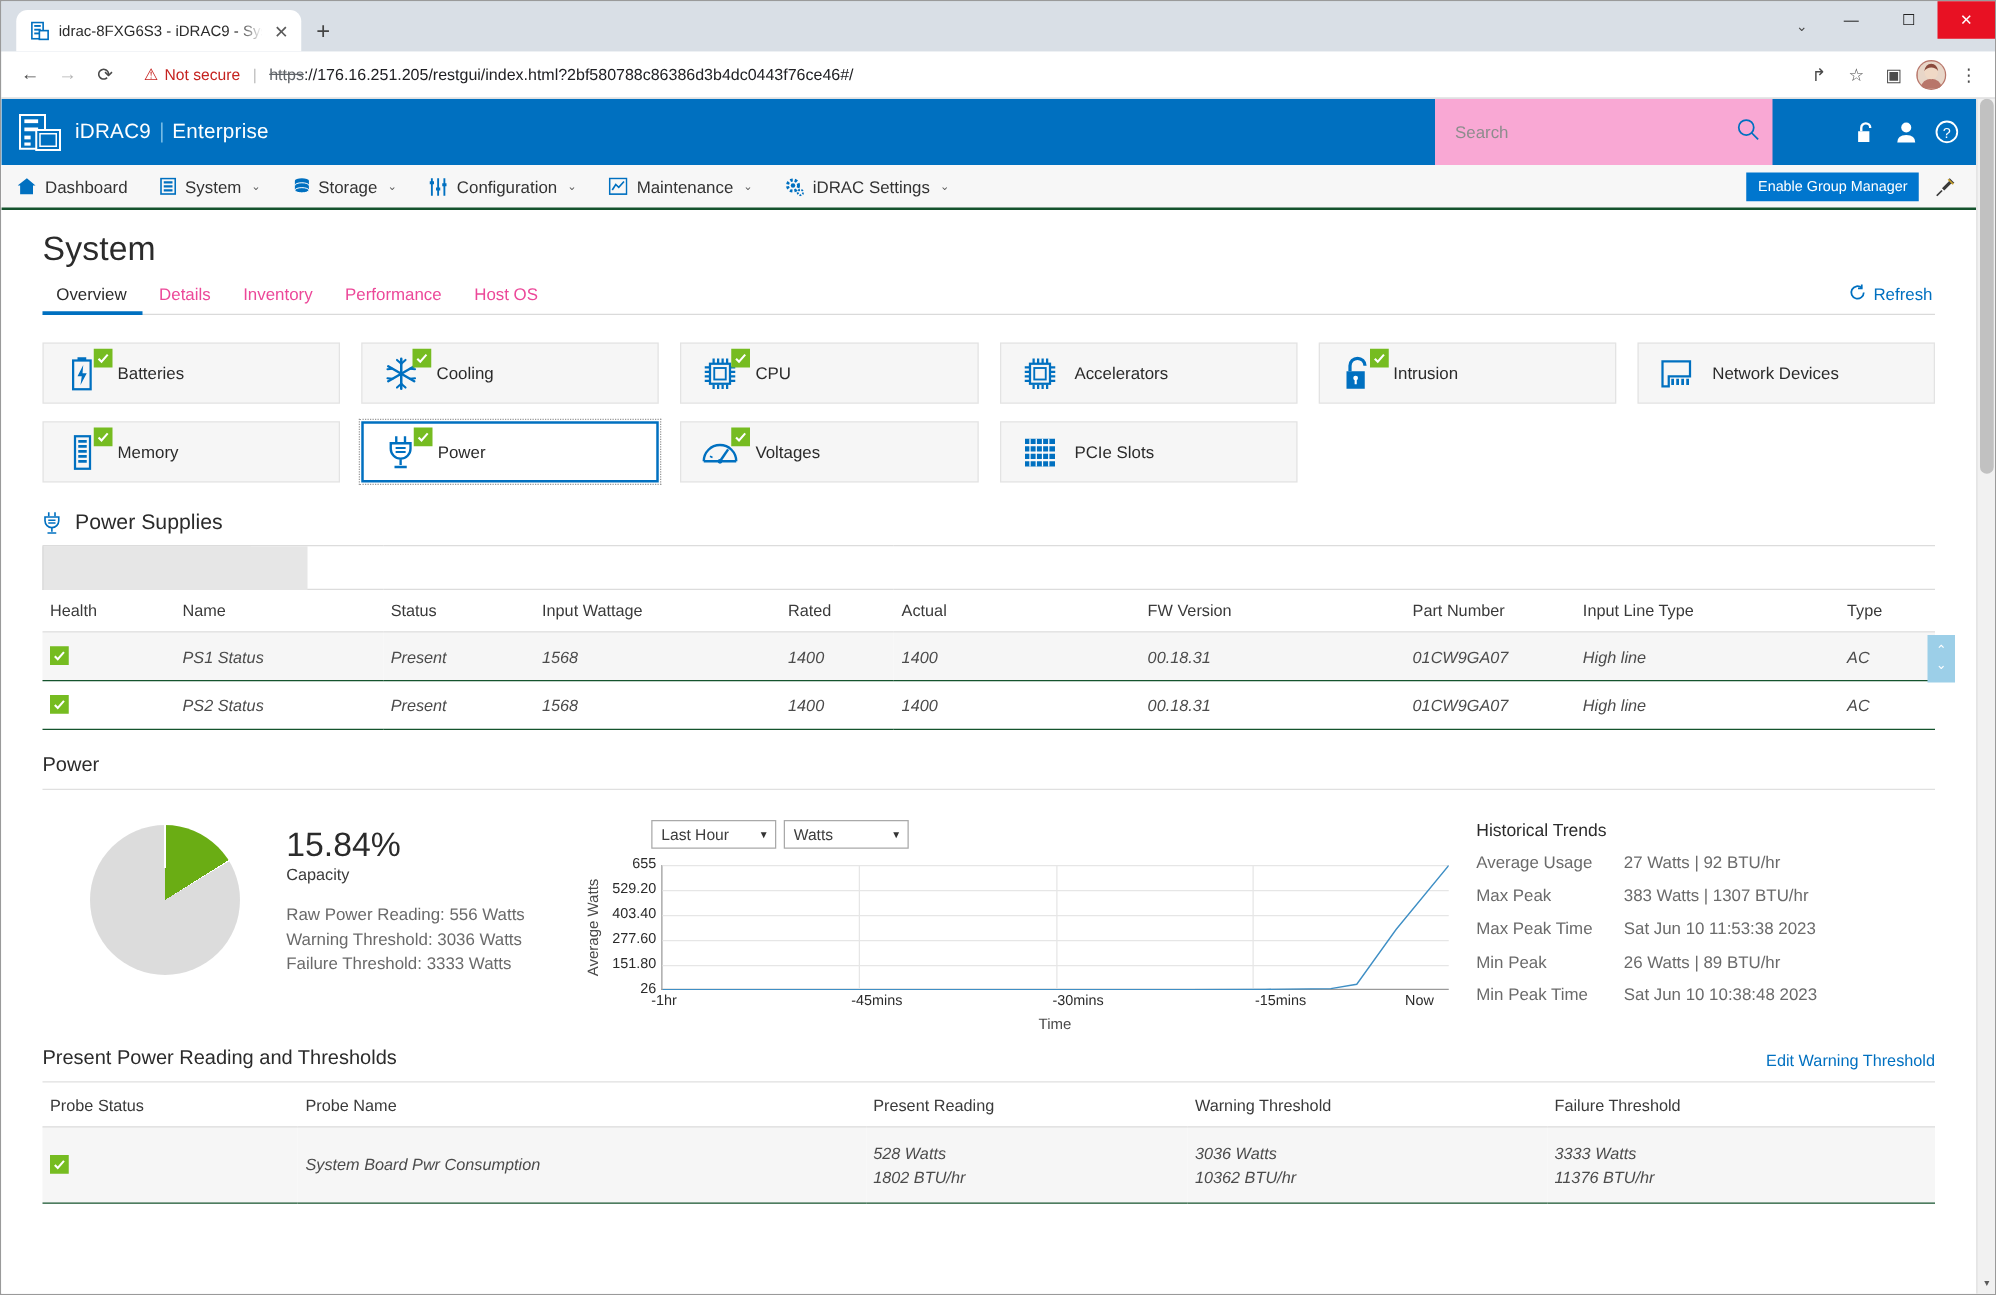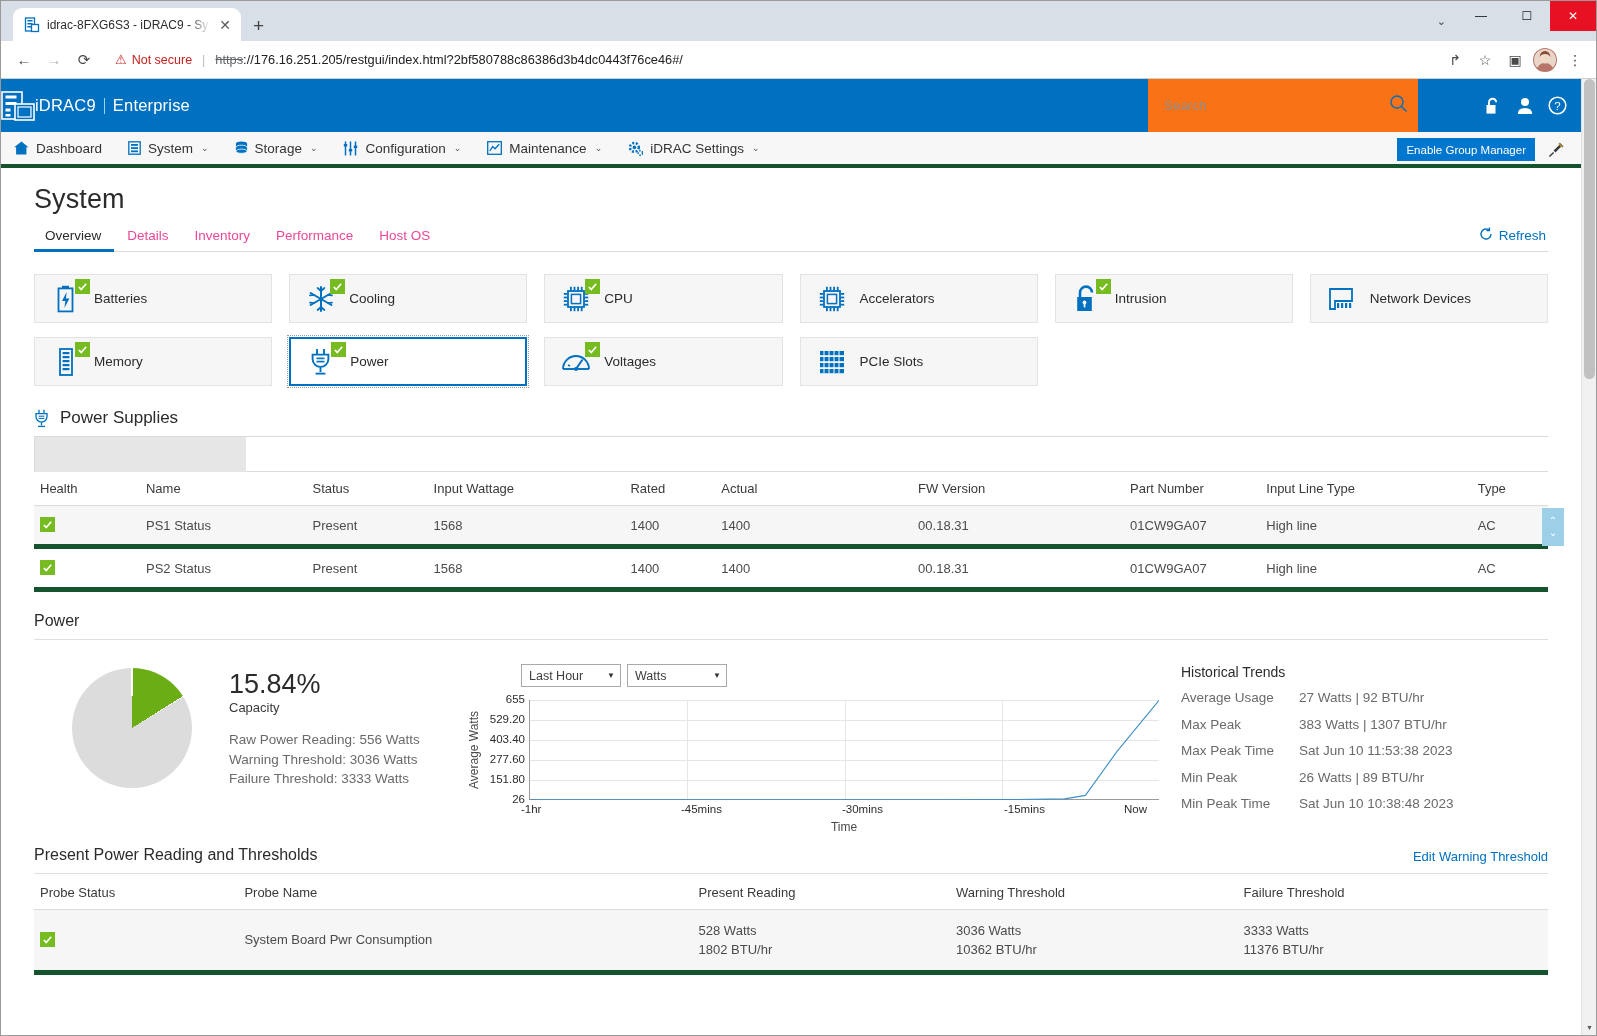--- a/index.html
+++ b/index.html
@@ -77,39 +77,39 @@
   .pagescroll .arrowup, .pagescroll .arrowdn { position:absolute; left:0; width:15px; height:15px; display:flex;align-items:center;justify-content:center; font-size:7px; color:#5a5a5a;}
   .pagescroll .arrowup { top:0; }
   .pagescroll .arrowdn { bottom:0; }
 
   
   .idrac-head {
     height:53px; background:#0070c0;
     display:flex; align-items:center; position:relative;
     flex:0 0 53px;
   }
-  .brand { display:flex; align-items:center; }
+  .brand { display:flex; align-items:center; gap:11px; padding-left:14px; }
   .brand-logo { width:34px; height:30px; position:relative; }
   .brand-text { color:#fff; font-size:16.5px; letter-spacing:.2px; display:flex; align-items:center; gap:8px;}
   .brand-text .bar { width:1px; height:16px; background:#9ad2f0; display:inline-block;}
   .searchwrap {
     position:absolute; left:1147px; top:0; width:270px; height:53px;
-    background:#f97316; display:flex; align-items:center; padding:0 10px 0 14px;justify-content:center;
+    background:#f9a8d4; display:flex; align-items:center; padding:0 10px 0 14px;justify-content:center;
   }
   .searchwrap input {
     border:0; outline:0; flex:1; font-size:13.5px; color:#333;
     font-family:"Liberation Sans", sans-serif; background:transparent;
   }
   .searchwrap input::placeholder { color:#8d8d8d; }
   .hdr-icons { position:absolute; right:14px; top:0; height:53px; display:flex; align-items:center; gap:15px;}
   .hdr-ic { color:#fff; display:flex; align-items:center; cursor:pointer;}
 
   
   .navbar {
-    height:36px; background:#f7f7f7; border-bottom:4px solid #14532d;
+    height:36px; background:#f7f7f7; border-bottom:2px solid #14532d;
     display:flex; align-items:center; position:relative; flex:0 0 36px;
   }
   .navitem {
     display:flex; align-items:center; gap:7px; height:36px;
     padding:0 13px; font-size:13.5px; color:#333; cursor:pointer; white-space:nowrap;
   }
   .navitem .ico { color:#0070c0; display:flex; align-items:center;}
   .navitem .caret { font-size:9px; color:#555; margin-left:1px;}
   .navitem.home .ico { color:#0070c0;}
   .egm {
@@ -167,22 +167,23 @@
   
   table.grid { width:100%; border-collapse:collapse; font-size:13px; color:#3a3a3a;}
   table.grid .grouprow td { border-bottom:none; height:35px; vertical-align:middle; padding:0 0 0 6px; font-size:13px; color:#3a3a3a;}
   table.grid .grouprow td.gl { border-left:1px solid #dcdcdc; }
   table.grid thead.hdr th {
     text-align:left; font-weight:400; font-size:13px; color:#3a3a3a;
     padding:9px 0 9px 6px; border-bottom:1px solid #dcdcdc; border-top:1px solid #dcdcdc;
     white-space:nowrap;
   }
   table.grid tbody td {
-    padding:11px 0 11px 6px; font-size:13px; color:#4b4b4b; border-bottom:5px solid #14532d;
+    padding:11px 0 11px 6px; font-size:13px; color:#4b4b4b; border-bottom:1px solid #14532d;
     white-space:nowrap;
+    font-style:italic;
   }
   table.grid tbody tr.alt td { background:#f6f6f6; }
   .topline { border-top:1px solid #dcdcdc; }
   .chk-green { width:15px; height:15px; background:#76bc21; display:inline-flex; align-items:center; justify-content:center;}
   .chk-green svg { width:11px; height:11px;}
 
   .tbl-scroll {
     position:absolute; right:-16px; top:0px; width:22px; height:38px;
     background:#9ccfe8; display:flex; flex-direction:column;
     align-items:center; justify-content:center; gap:2px; cursor:pointer;

